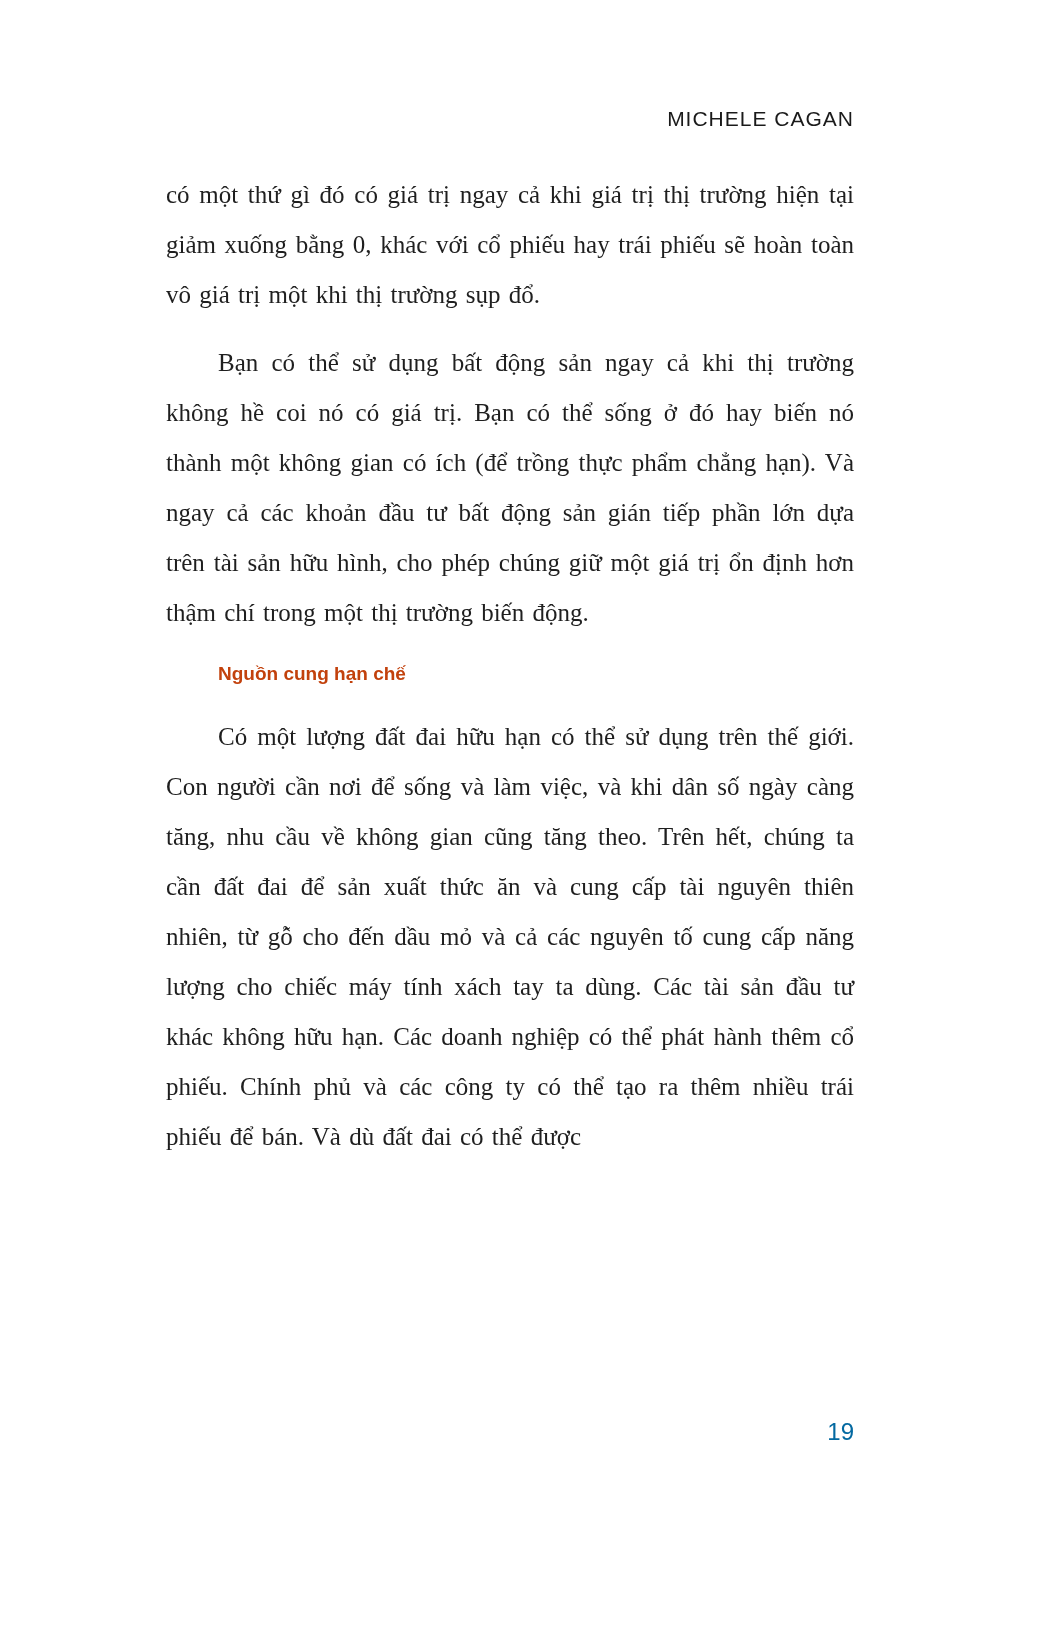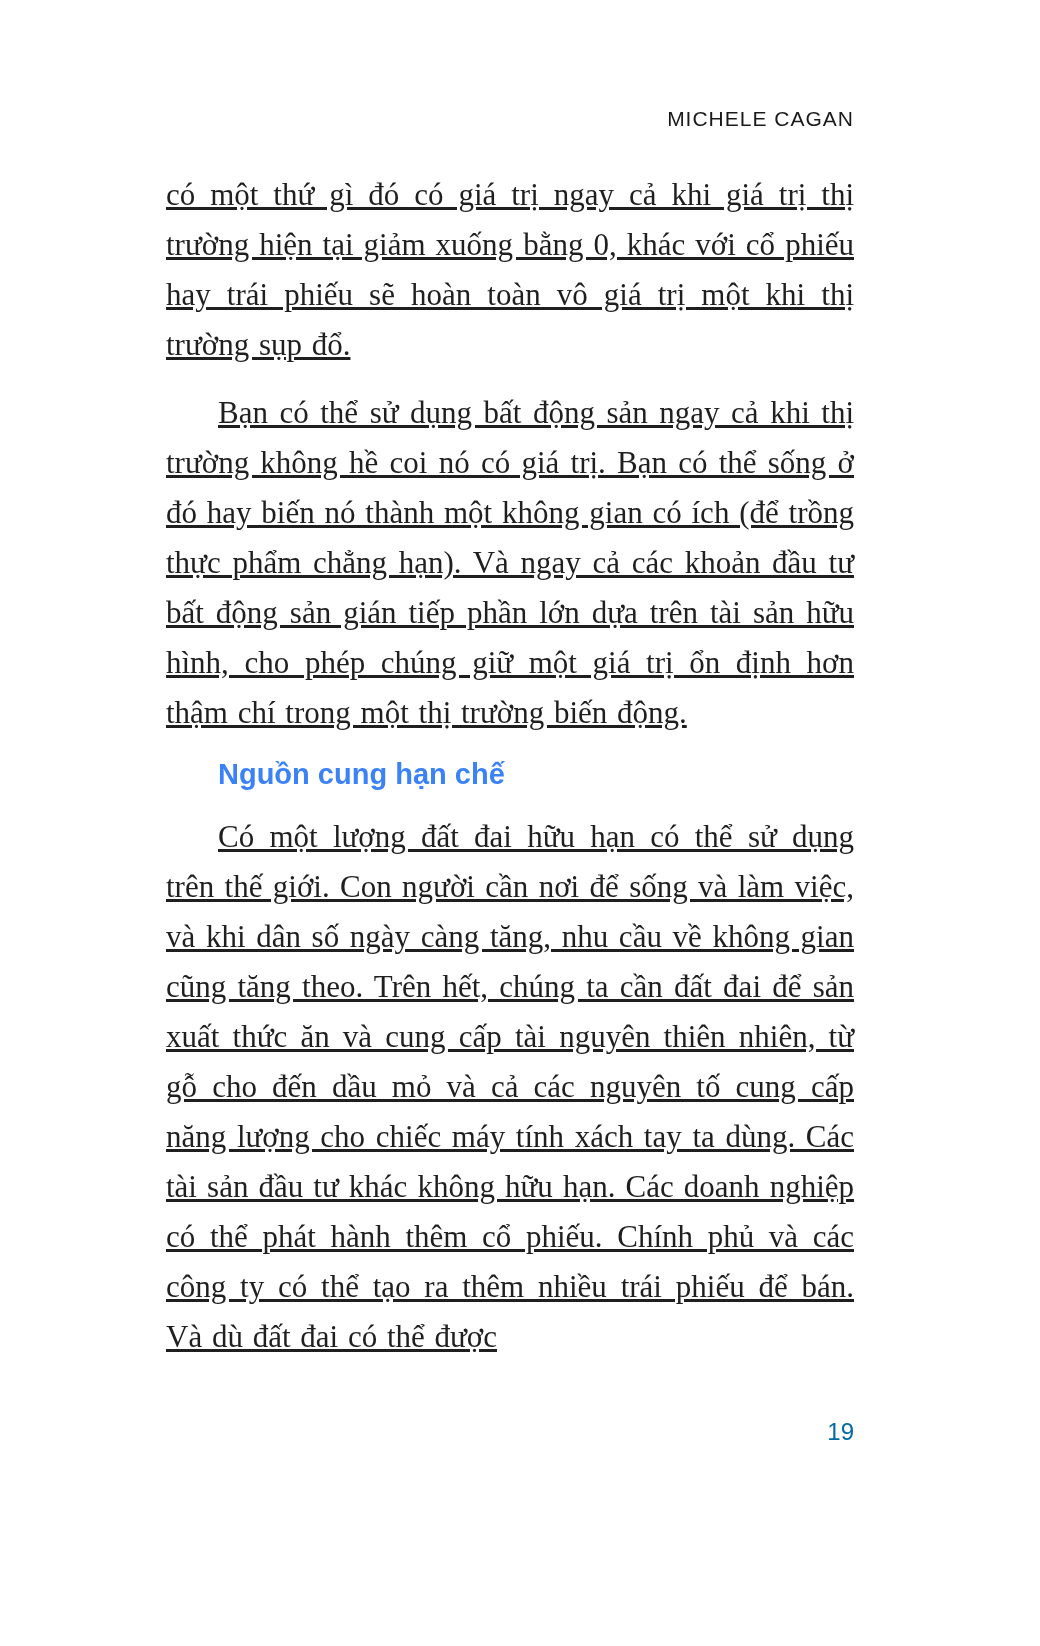--- a/index.html
+++ b/index.html
@@ -26,40 +26,39 @@
     text-align: right;
     font-family: "Liberation Sans", sans-serif;
     font-size: 21px;
     line-height: 26px;
     letter-spacing: 1px;
     color: #1a1a1a;
     margin-bottom: 38px;
   }
 
   .body-text p {
-    font-size: 31px;
+    font-size: 25px;
     line-height: 50px;
     text-align: justify;
     text-justify: inter-word;
     word-spacing: 2px;
     color: #1f1f1f;
     margin-bottom: 18px;
-    text-decoration: underline;
   }
 
   .body-text p.indent {
     text-indent: 52px;
   }
 
   .section-heading {
     font-family: "Liberation Sans", sans-serif;
     font-weight: bold;
-    font-size: 29px;
+    font-size: 19px;
     line-height: 36px;
-    color: #3b82f6;
+    color: #c2410c;
     margin-top: 16px;
     margin-bottom: 20px;
     padding-left: 52px;
   }
 
   .page-number {
     position: absolute;
     top: 1418px;
     right: 186px;
     font-family: "Liberation Sans", sans-serif;

